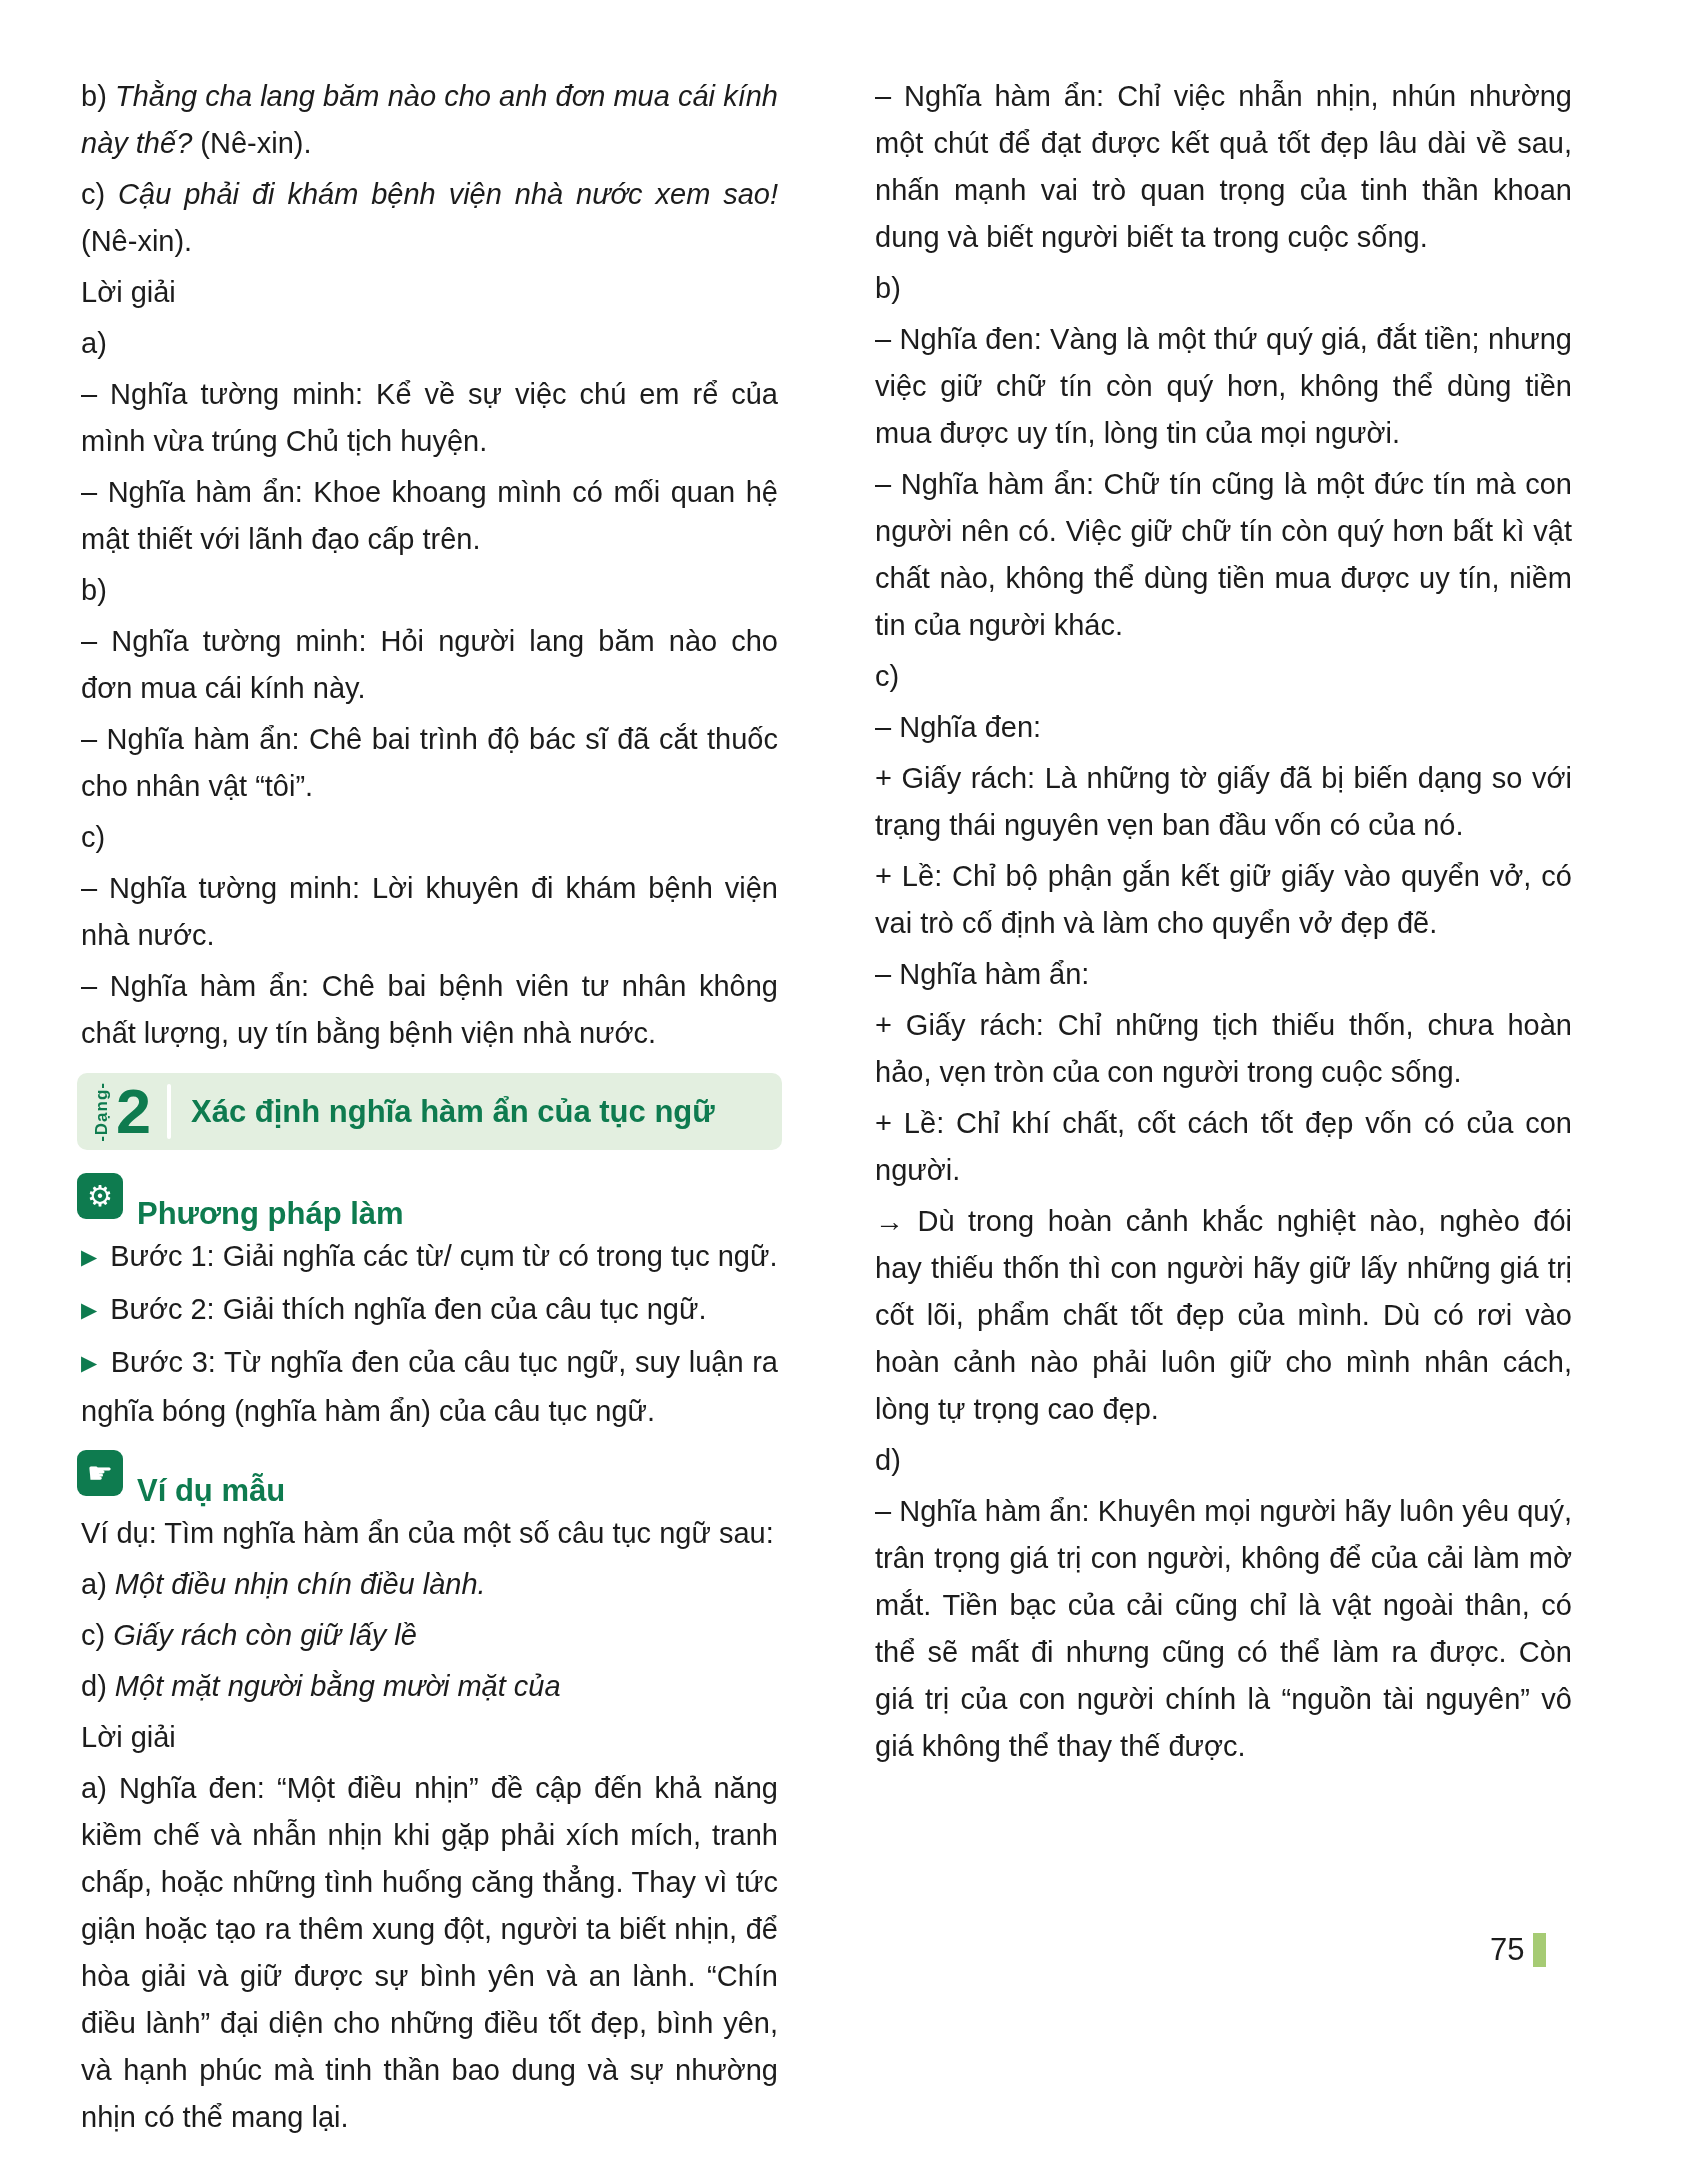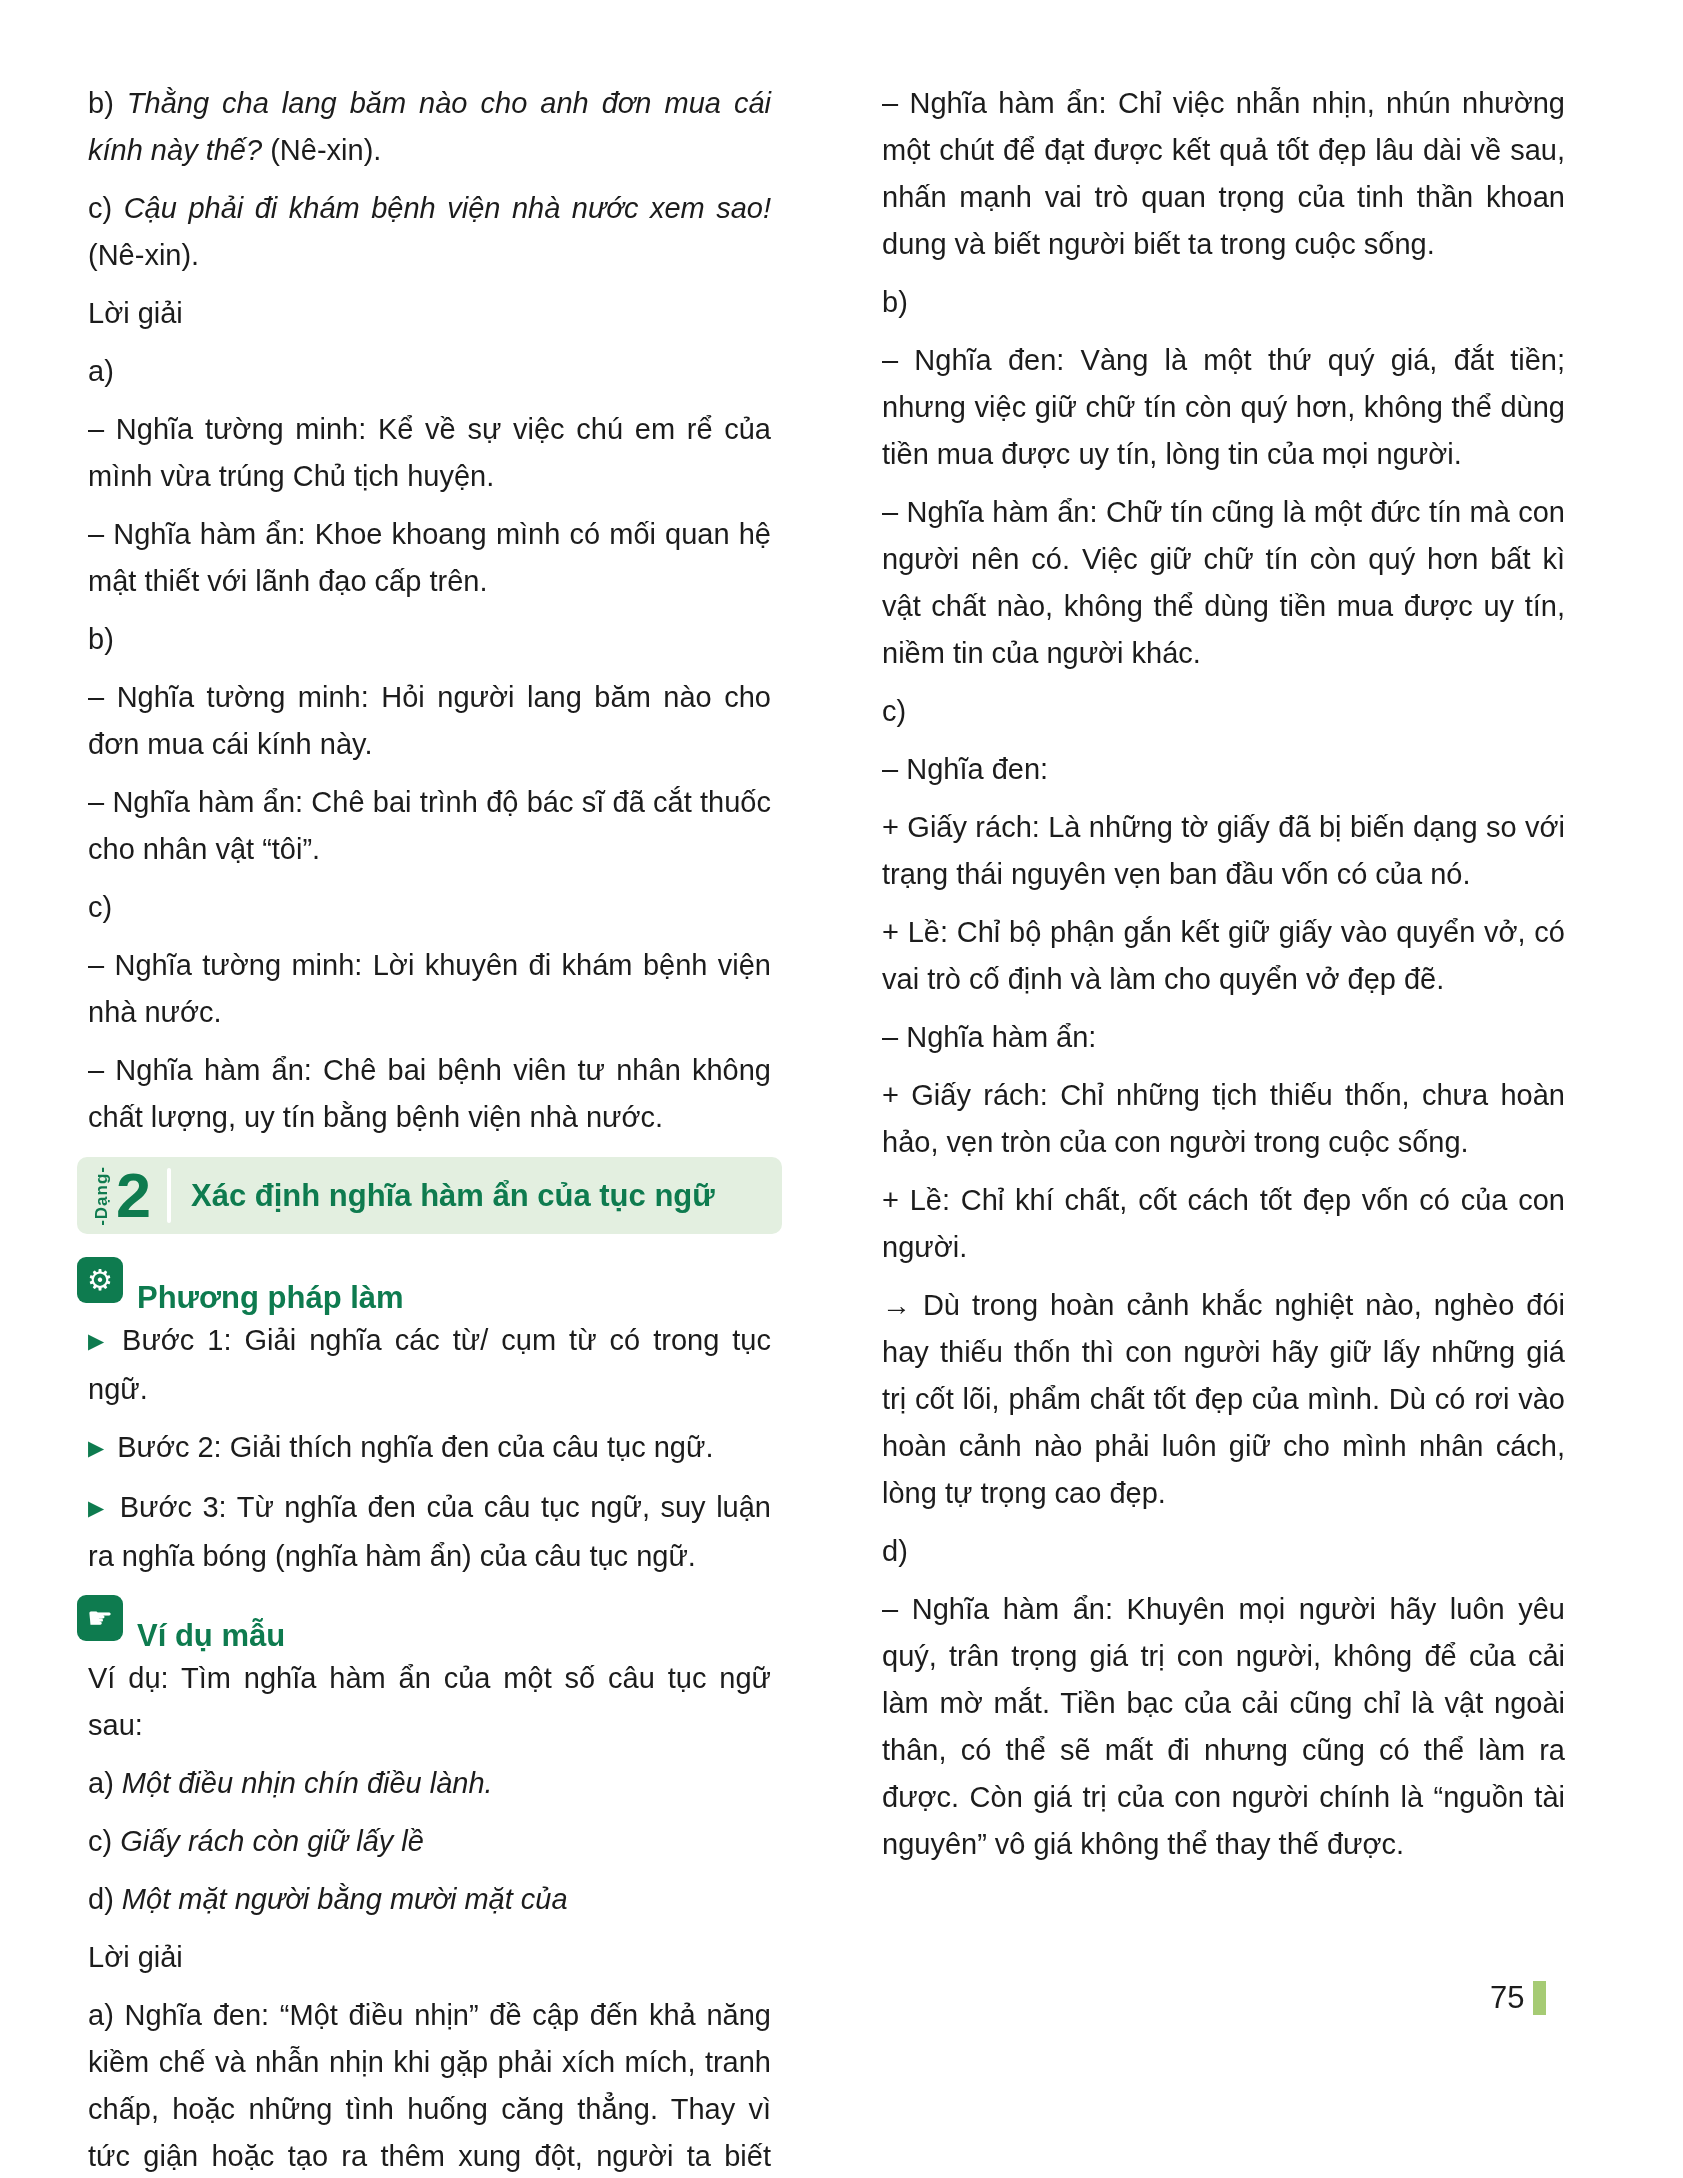--- a/index.html
+++ b/index.html
@@ -3,21 +3,21 @@
 <meta charset="utf-8">
 <style>
   html,body{margin:0;padding:0;}
   body{
     width:1683px;height:2178px;position:relative;background:#ffffff;
     font-family:"Liberation Sans", sans-serif;color:#1c1c1c;overflow:hidden;
   }
   .col{position:absolute;top:69px;}
   .col-left{left:77px;width:705px;}
   .col-right{left:871px;width:705px;}
-  p.line{margin:11px;font-size:29px;line-height:47px;text-align:justify;}
+  p.line{margin:4px;font-size:29px;line-height:47px;text-align:justify;}
   p.line .lbl{font-style:normal;}
   p.line i{font-style:italic;}
   .bold{font-weight:normal;}
   
   .dang-banner{
     display:flex;align-items:center;background:#e3efe0;border-radius:10px;
     height:77px;margin:16px 0 20px 0;padding:0 10px 0 16px;
   }
   .dang-side{
     writing-mode:vertical-rl;transform:rotate(180deg);
@@ -29,21 +29,21 @@
   
   .sec-heading{display:flex;align-items:center;gap:14px;margin:12px 0 12px 0;height:51px;}
   .sec-icon{
     width:46px;height:46px;background:#0e7b4f;border-radius:9px;color:#ffffff;
     display:flex;align-items:center;justify-content:center;font-size:29px;flex:0 0 auto;
   }
   .sec-title{font-size:31px;font-weight:bold;color:#0e7b4f;margin-top:36px;}
   
   .tri{color:#0e7b4f;font-size:21px;margin-right:13px;position:relative;top:-2px;}
   
-  .page-footer{position:absolute;left:1490px;top:1980px;display:flex;align-items:center;}
+  .page-footer{position:absolute;left:1490px;top:1932px;display:flex;align-items:center;}
   .page-num{font-size:31px;color:#1c1c1c;}
   .page-marker{width:13px;height:34px;background:#a6cb74;margin-left:9px;}
 </style>
 </head>
 <body>
 
 <div class="col col-left">
 
   <p class="line"><span class="lbl">b) </span><i>Thằng cha lang băm nào cho anh đơn mua cái kính này thế?</i><span> (Nê-xin).</span></p>
 

